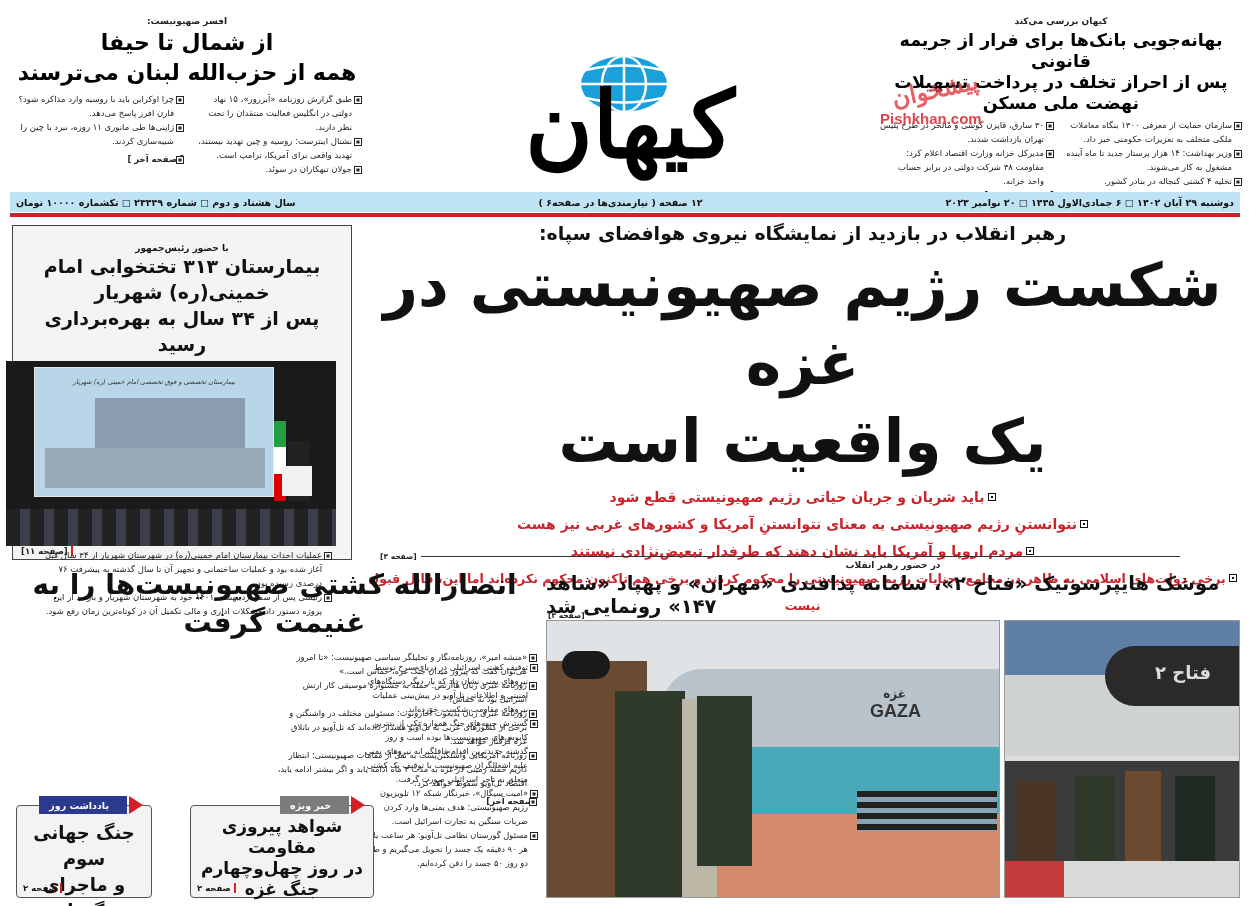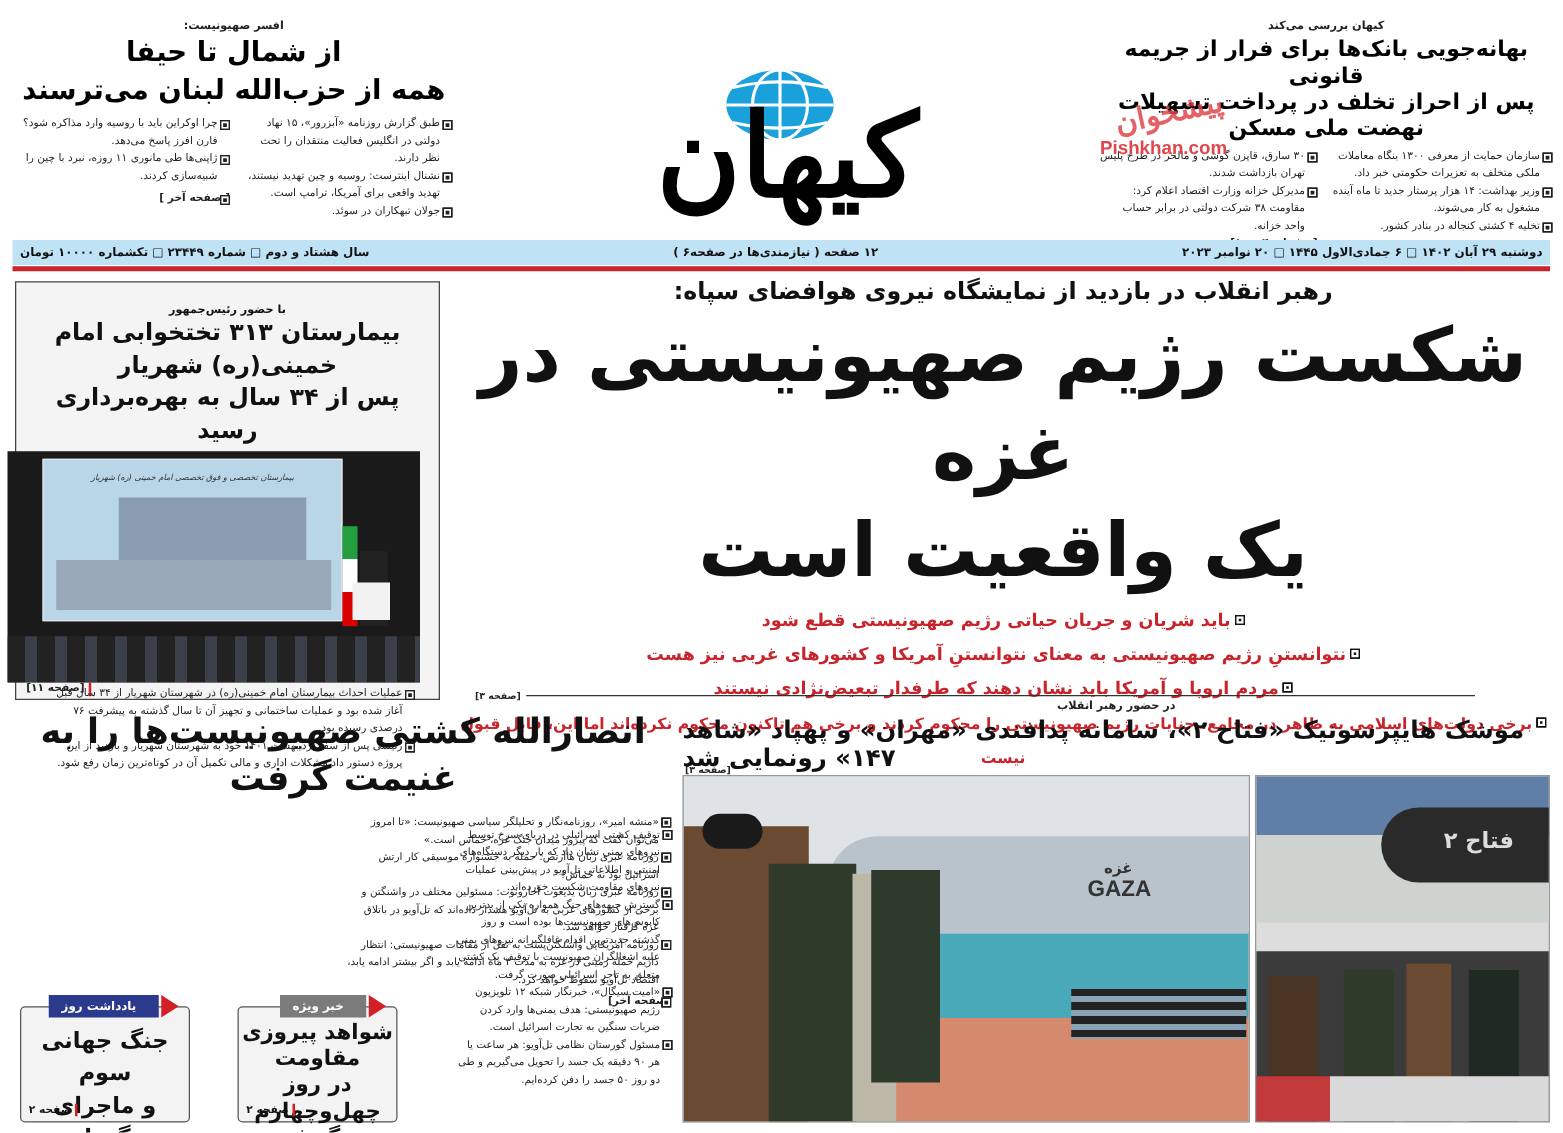--- a/index.html
+++ b/index.html
@@ -175,21 +175,21 @@
   <div style="position:absolute; left:0; top:40px; width:100px; height:238px; background:#6b4a32;">
     <div style="position:absolute; left:15px; top:-10px; width:48px; height:28px; background:#1a1a1a; border-radius:14px;"></div>
   </div>
   <div style="position:absolute; left:68px; top:70px; width:70px; height:208px; background:#2f3a2b;"></div>
   <div style="position:absolute; left:135px; top:78px; width:35px; height:200px; background:#bdb7a8;"></div>
   <div style="position:absolute; left:150px; top:75px; width:55px; height:170px; background:#2e3a2c;"></div>
   <div style="position:absolute; left:310px; top:170px; width:140px; height:40px; background:repeating-linear-gradient(#222 0 6px,#8aa4b6 6px 11px);"></div>
 </div>
 
 <div class="abs photo-side">
-  <div style="position:absolute; left:0; top:0; width:236px; height:117px; background:linear-gradient(#5f7fa6 0 40%, #cfd3d0 40%);">
+  <div style="position:absolute; left:0; top:0; width:236px; height:135px; background:linear-gradient(#5f7fa6 0 40%, #cfd3d0 40%);">
     <div style="position:absolute; left:100px; top:25px; width:136px; height:60px; background:#2a2a2a; border-radius:30px 0 0 30px;">
       <div style="position:absolute; left:50px; top:16px; color:#ddd; font-size:18px; font-weight:bold;">فتاح ۲</div>
     </div>
   </div>
   <div style="position:absolute; left:0; top:140px; width:236px; height:138px; background:#3b3b3b;">
     <div style="position:absolute; left:10px; top:20px; width:40px; height:118px; background:#4a3525;"></div>
     <div style="position:absolute; left:70px; top:15px; width:40px; height:123px; background:#2f3a2b;"></div>
     <div style="position:absolute; left:120px; top:10px; width:36px; height:128px; background:#6b4a32;"></div>
     <div style="position:absolute; left:170px; top:15px; width:40px; height:123px; background:#1f2a22;"></div>
     <div style="position:absolute; left:0; top:100px; width:236px; height:38px; background:linear-gradient(90deg,#c23a3a 0 25%, #d9d9d9 25%);"></div>
@@ -210,21 +210,21 @@
     </ul>
   </div>
 </div>
 <ul class="bullets abs" style="left:362px; top:660px; width:176px; font-size:8.3px;">
   <li>توقیف کشتی اسرائیلی در دریای سرخ توسط نیروهای یمنی نشان داد که بار دیگر دستگاه‌های امنیتی و اطلاعاتی تل‌آویو در پیش‌بینی عملیات نیروهای مقاومت شکست خورده‌اند.</li>
   <li>گسترش جبهه‌های جنگ همواره یکی از بدترین کابوس‌های صهیونیست‌ها بوده است و روز گذشته جدیدترین اقدام غافلگیرانه نیروهای یمنی علیه اشغالگران صهیونیست با توقیف یک کشتی متعلق به تاجر اسرائیلی صورت گرفت.</li>
   <li>«امیت سیگال»، خبرنگار شبکه ۱۲ تلویزیون رژیم صهیونیستی: هدف یمنی‌ها وارد کردن ضربات سنگین به تجارت اسرائیل است.</li>
   <li>مسئول گورستان نظامی تل‌آویو: هر ساعت یا هر ۹۰ دقیقه یک جسد را تحویل می‌گیریم و طی دو روز ۵۰ جسد را دفن کرده‌ایم.</li>
 </ul>
 
-<div class="abs promo" style="left:190px; width:128px;">
+<div class="abs promo" style="left:190px; width:184px;">
   <div class="tag" style="right:24px; background:#7b7b7b;">
     <span>خبر ویژه</span>
     <span class="flag"></span>
   </div>
   <div class="title" style="font-size:17px; line-height:21px; margin-top:10px;">
     <div>شواهد پیروزی مقاومت</div>
     <div>در روز چهل‌وچهارم</div>
     <div>جنگ غزه</div>
   </div>
   <span class="pref">صفحه ۲</span>

